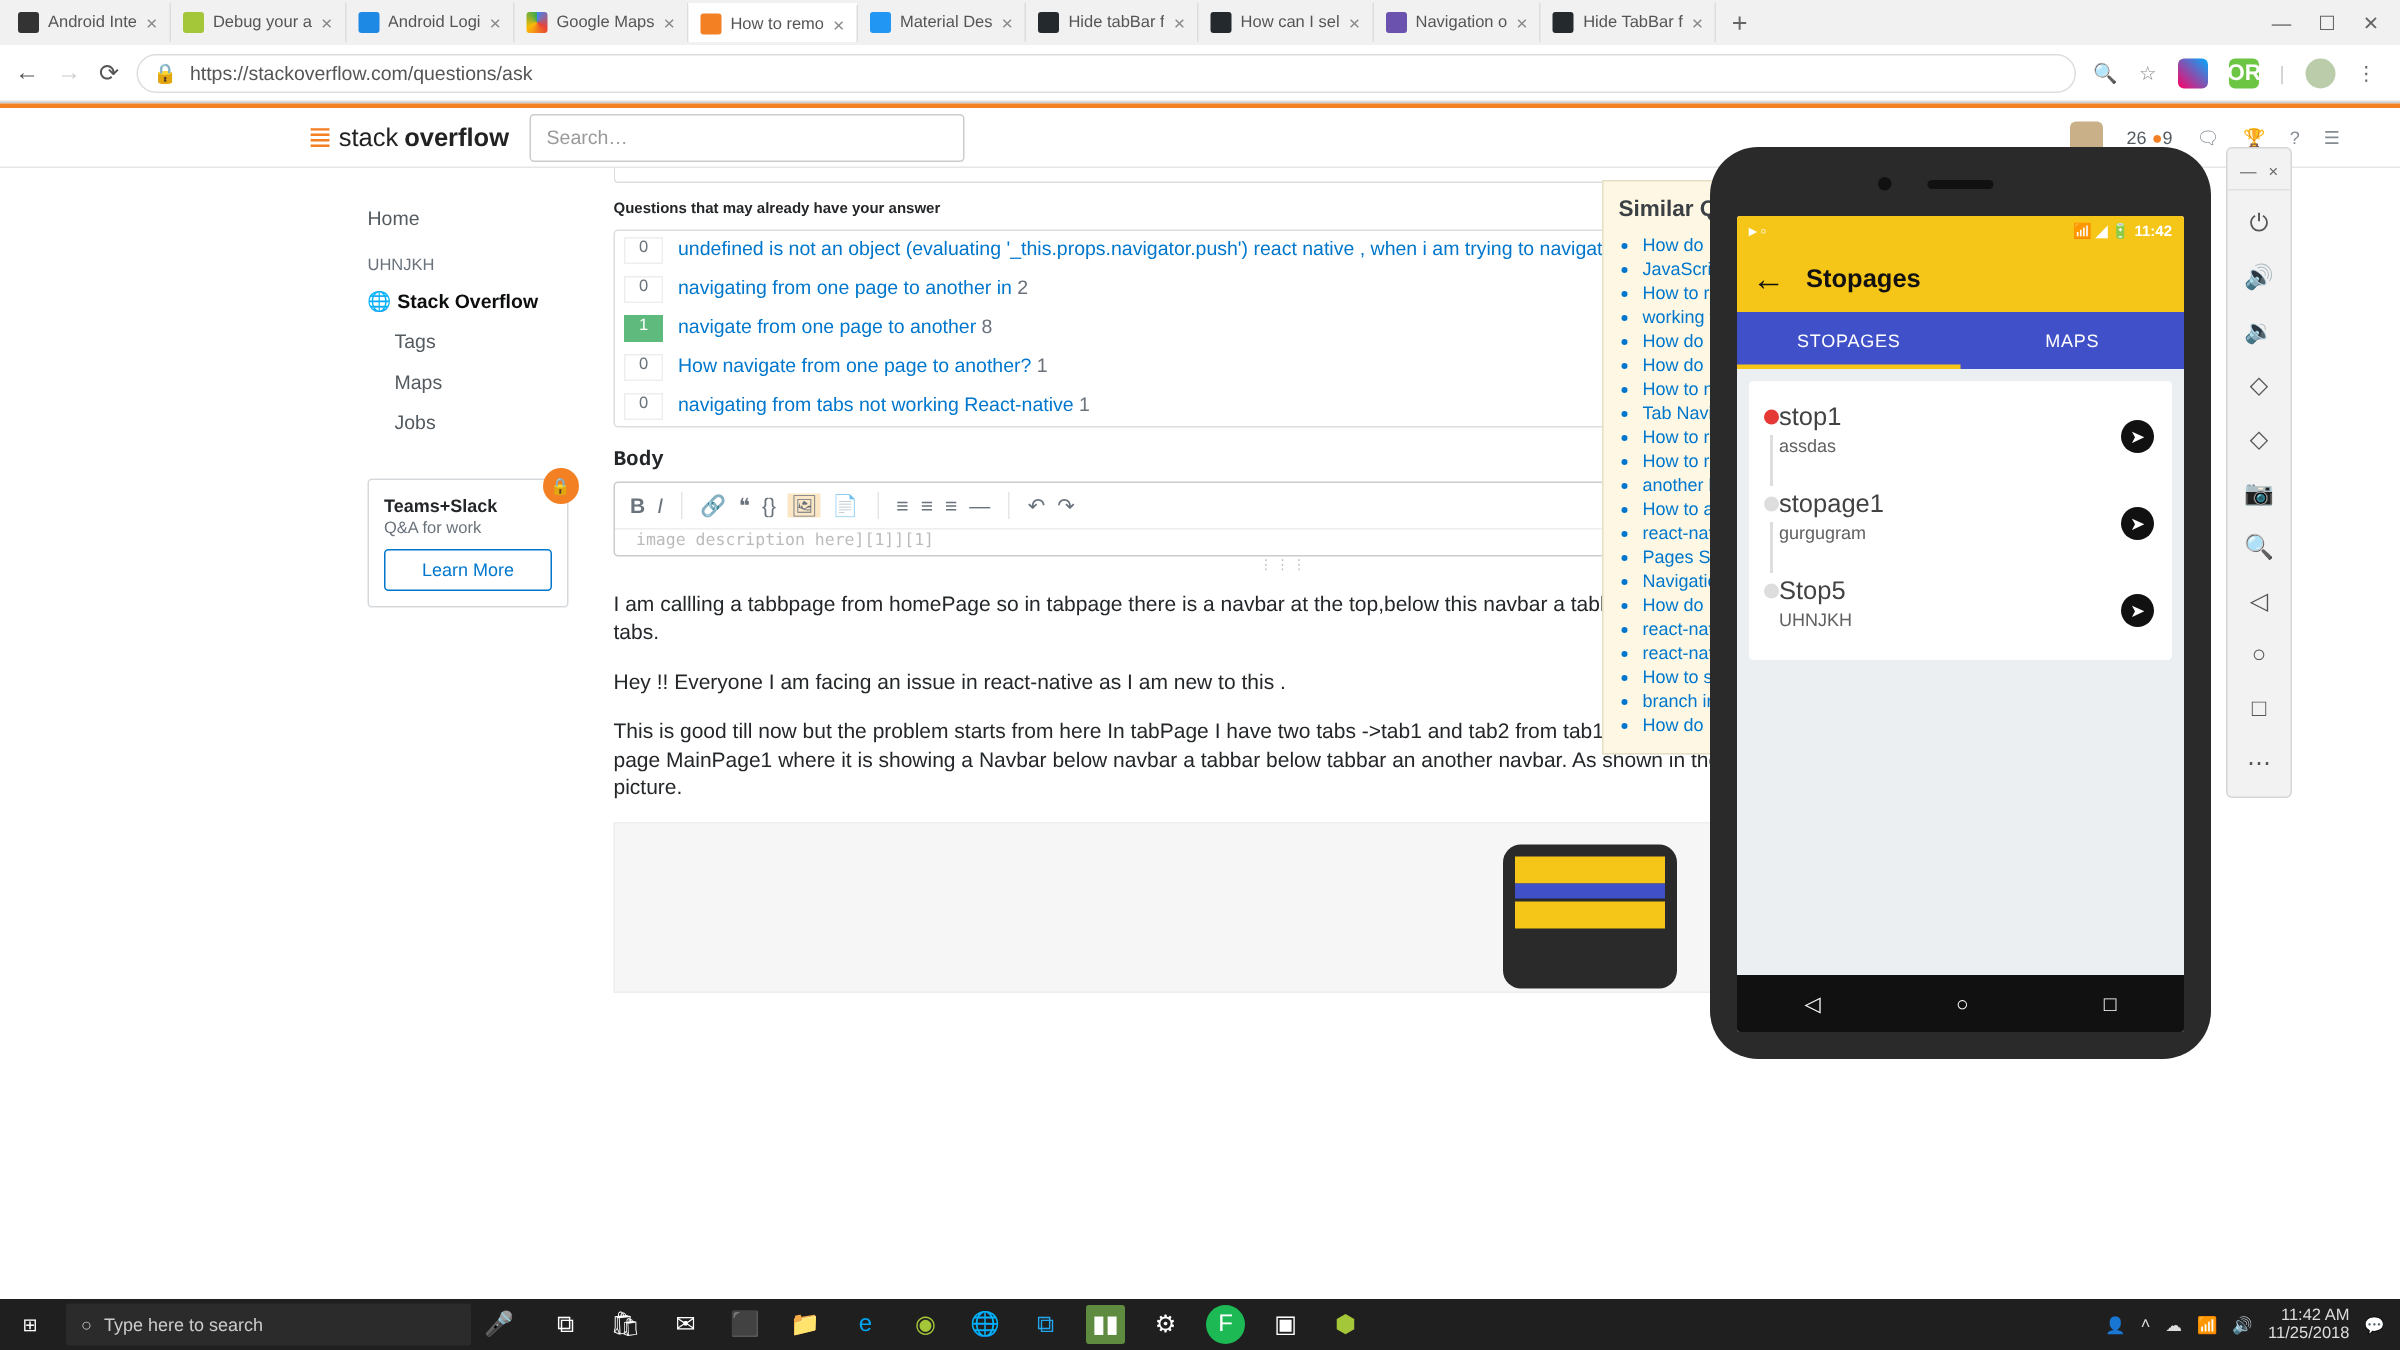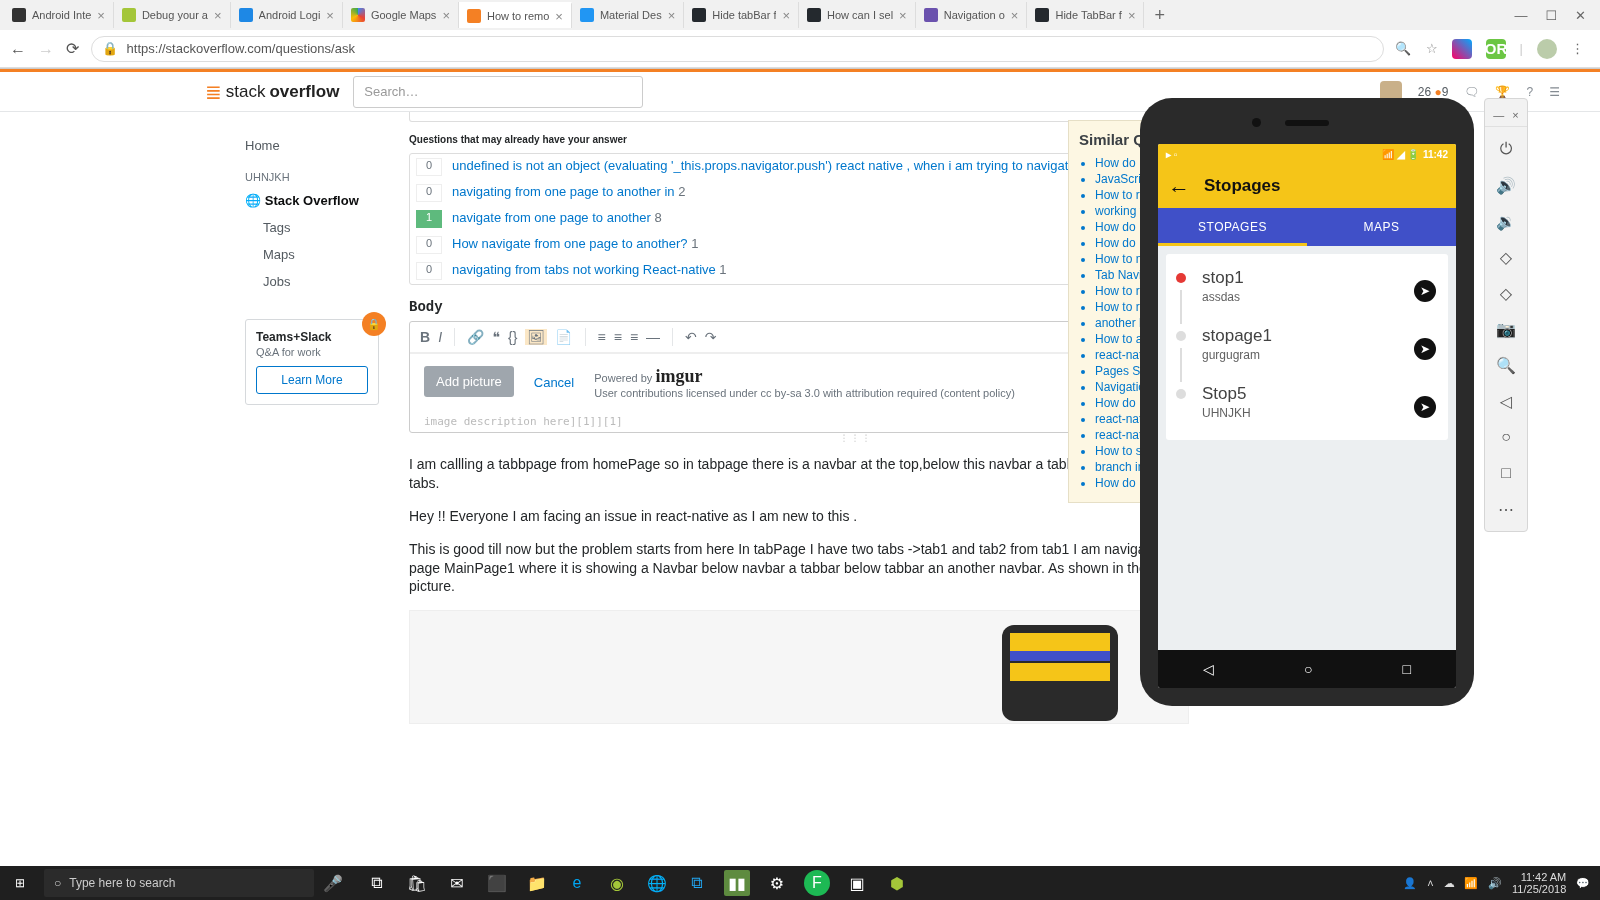--- a/index.html
+++ b/index.html
@@ -86,21 +86,21 @@
 .phone-speaker { position: absolute; top: 22px; left: 50%; transform: translateX(-50%); width: 44px; height: 6px; background: #111; border-radius: 3px; }
 .phone-cam { position: absolute; top: 20px; left: 112px; width: 9px; height: 9px; background: #111; border-radius: 50%; }
 .screen { width: 100%; height: 100%; background: #fff; border-radius: 2px; overflow: hidden; display: flex; flex-direction: column; }
 .statusbar { height: 20px; background: #f5c518; display: flex; align-items: center; justify-content: space-between; padding: 0 8px; font-size: 10px; color: #fff; font-weight: bold; }
 .appbar { height: 44px; background: #f5c518; display: flex; align-items: center; padding: 0 10px; gap: 14px; color: #111; font-weight: bold; font-size: 17px; }
 .tabbar { height: 38px; background: #4050c8; display: flex; color: #fff; font-size: 12px; }
 .tabbar .t { flex: 1; display: flex; align-items: center; justify-content: center; position: relative; letter-spacing: 0.5px; }
 .tabbar .t.active::after { content:''; position: absolute; bottom: 0; left: 0; right: 0; height: 3px; background: #f5c518; }
 .list { flex: 1; background: #eceff1; padding: 8px; }
 .card { background: #fff; border-radius: 3px; padding: 6px 0; }
-.stop { position: relative; padding: 8px 14px 14px 36px; }
+.stop { position: relative; padding: 8px 14px 14px 20px; }
 .stop::before { content:''; position:absolute; left: 14px; top: 30px; bottom: -6px; width: 2px; background: #ddd; }
 .stop:last-child::before { display:none; }
 .stop .dot { position: absolute; left: 10px; top: 13px; width: 10px; height: 10px; border-radius: 50%; background: #ddd; }
 .stop .dot.red { background: #e53935; }
 .stop .title { font-size: 17px; color: #424242; }
 .stop .sub { font-size: 12px; color: #616161; margin-top: 2px; }
 .stop .compass { position: absolute; right: 12px; top: 20px; width: 22px; height: 22px; background: #111; border-radius: 50%; display:flex;align-items:center;justify-content:center;color:#fff;font-size:12px; }
 .navbar { height: 38px; background: #111; display: flex; justify-content: space-around; align-items: center; color: #fff; font-size: 14px; }
 
 .emu-toolbar { position: absolute; left: 1484px; top: 98px; width: 44px; background: #f2f2f2; border: 1px solid #d6d6d6; border-radius: 4px; padding: 4px 0; display: flex; flex-direction: column; align-items: center; }
@@ -288,28 +288,20 @@
           <span>≡</span>
           <span>≡</span>
           <span>—</span>
         </div>
         <div class="sep"></div>
         <div class="group">
           <span>↶</span>
           <span>↷</span>
         </div>
         <span style="margin-left:auto;color:#ccc">?</span>
-      </div>
-      <div class="editor-footer">
-        <span class="add-pic">Add picture</span>
-        <span class="cancel">Cancel</span>
-        <div class="imgur">
-          <span>Powered by</span> <span class="logo">imgur</span><br>
-          <span>User contributions licensed under cc by-sa 3.0 with attribution required (content policy)</span>
-        </div>
       </div>
       <div class="faded-code">image description here][1]][1]</div>
     </div>
     <div class="grip">⋮⋮⋮</div>
 
     <div class="preview-text">
       <p>I am callling a tabbpage from homePage so in tabpage there is a navbar at the top,below this navbar a tabbar is showing two tabs.</p>
       <p>Hey !! Everyone I am facing an issue in react-native as I am new to this .</p>
       <p>This is good till now but the problem starts from here In tabPage I have two tabs -&gt;tab1 and tab2 from tab1 I am navigating to page MainPage1 where it is showing a Navbar below navbar a tabbar below tabbar an another navbar. As shown in the picture.</p>
       <div style="height:114px;background:#f6f6f6;border:1px solid #eee;position:relative;overflow:hidden">

